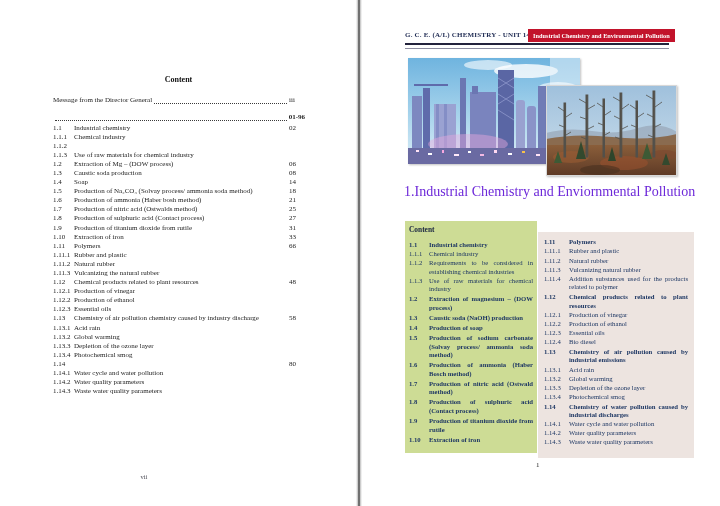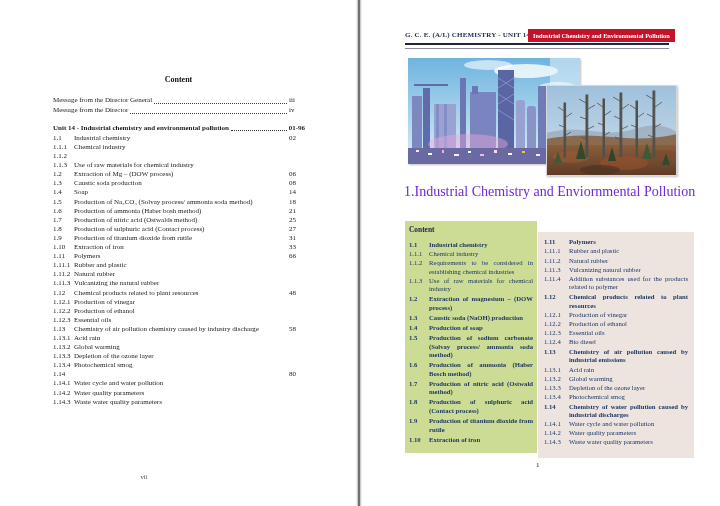--- a/index.html
+++ b/index.html
@@ -60,30 +60,24 @@
 
 <div>
   <div class="lp-title">Content</div>
   <div class="toc">
     <div class="toc-front" id="toc-front">
         <div class="toc-row">
           <span class="toc-label">Message from the Director General</span>
           <span class="toc-dots"></span>
           <span class="toc-page">iii</span>
         </div>
-        <div class="toc-row">
-          <span class="toc-label">Message from the Director</span>
-          <span class="toc-dots"></span>
-          <span class="toc-page">iv</span>
-        </div>
       </div>
     <div class="toc-gap"></div>
     <div class="toc-unit" id="toc-unit">
         <div class="toc-row">
-          <span class="toc-label">Unit 14 - Industrial chemistry and environmental pollution</span>
           <span class="toc-dots"></span>
           <span class="toc-page">01-96</span>
         </div>
       </div>
     <div class="toc-entries" id="toc-entries">
         <div class="toc-row">
           <span class="toc-num">1.1</span>
           <span class="toc-label">Industrial chemistry</span>
           <span class="toc-fill"></span>
           <span class="toc-page">02</span>

